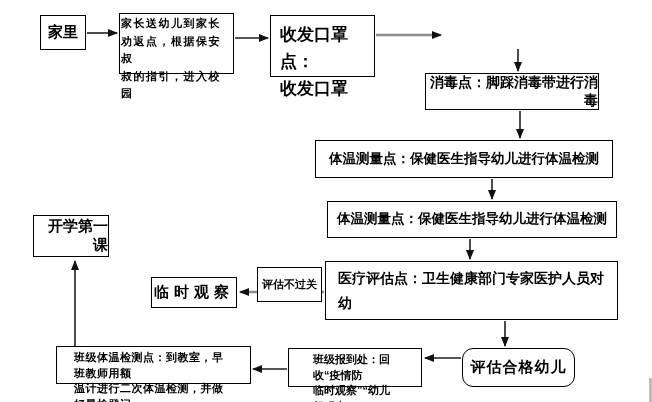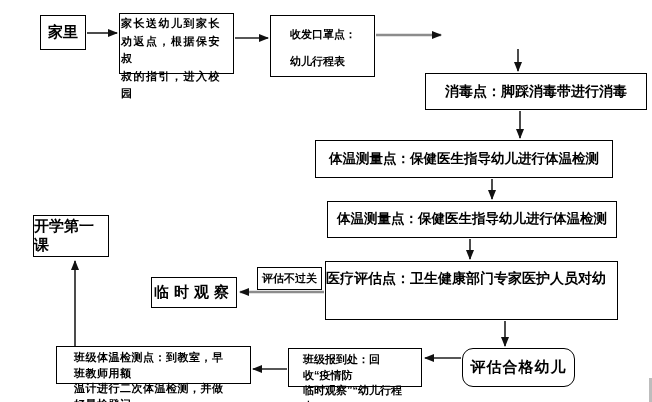--- a/index.html
+++ b/index.html
@@ -16,41 +16,41 @@
     border:1.5px solid #000;
     background:#fff;
     color:#000;
     font-weight:bold;
     line-height:1.25;
   }
   .center {
     display:flex;
     align-items:center;
     justify-content:center;
-    text-align:left;
+    text-align:right;
   }
   
   .n-home        { left:40px;  top:15px;  width:46px;  height:35px; font-size:15px; }
   .n-note        { left:119px; top:13px;  width:115px; height:61px; font-size:11px;
                    padding:1px 1px; line-height:17.5px; letter-spacing:1.5px; }
-  .n-mask        { left:270px; top:15px;  width:105px; height:62px; font-size:11px;
-                   padding:5px 0 0 19px; line-height:27px; }
+  .n-mask        { left:270px; top:15px;  width:105px; height:62px; font-size:17px;
+                   padding:5px 0 0 9px; line-height:27px; }
   .n-wash        { left:443px; top:16px;  width:195px; height:32px; font-size:13px; }
-  .n-disinfect   { left:425px; top:73px;  width:222px; height:37px; font-size:14px; }
+  .n-disinfect   { left:425px; top:73px;  width:174px; height:37px; font-size:14px; }
   .n-temp1       { left:315px; top:140px; width:298px; height:38px; font-size:13.5px; }
   .n-temp2       { left:327px; top:201px; width:290px; height:37px; font-size:13.5px; }
   .n-medical     { left:325px; top:261px; width:293px; height:59px; font-size:14px;
-                   padding:4px 0; line-height:25px; }
+                   padding:4px 12px; line-height:25px; }
   .n-lesson      { left:33px;  top:215px; width:76px;  height:42px; font-size:15px; }
   .n-observe     { left:151px; top:277px; width:86px;  height:31px; font-size:15px; letter-spacing:5px; }
-  .n-fail        { left:257px; top:267px; width:65px;  height:23px; font-size:11px; }
+  .n-fail        { left:257px; top:267px; width:65px;  height:35px; font-size:11px; }
   .n-classtemp   { left:56px;  top:346px; width:195px; height:38px; font-size:11px;
                    padding:3px 17px; line-height:15.5px; letter-spacing:0.5px; }
   .n-classreg    { left:288px; top:348px; width:134px; height:39px; font-size:11px;
-                   padding:3px 14px; line-height:15.5px; }
+                   padding:3px 24px; line-height:15.5px; }
   .n-qualified   { left:462px; top:348px; width:113px; height:39px; font-size:15px; letter-spacing:1px;border-radius:11px; }
 
   #arrow-layer { position:absolute; left:0; top:0; width:652px; height:402px; pointer-events:none; }
   .arrow      { stroke:#1f1f1f; stroke-width:1.6; }
   .arrow-gray { stroke:#8c8c8c; stroke-width:2.4; }
 
   #scrollbar-fragment {
     position:absolute;
     right:0; top:378px;
     width:3px; height:24px;
@@ -87,21 +87,21 @@
   </div>
 
   <div class="node n-note">
     <div>家长送幼儿到家长</div>
     <div>劝返点，根据保安叔</div>
     <div>叔的指引，进入校园</div>
   </div>
 
   <div class="node n-mask">
     <div>收发口罩点：</div>
-    <div>幼儿行程表</div>
+    <div>收发口罩</div>
   </div>
 
 
   <div class="node center n-disinfect">
     <span>消毒点：脚踩消毒带进行消毒</span>
   </div>
 
   <div class="node center n-temp1">
     <span>体温测量点：保健医生指导幼儿进行体温检测</span>
   </div>

